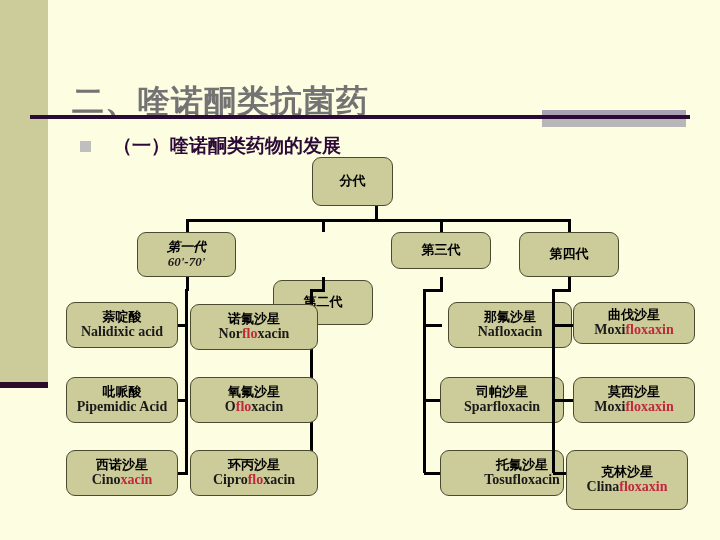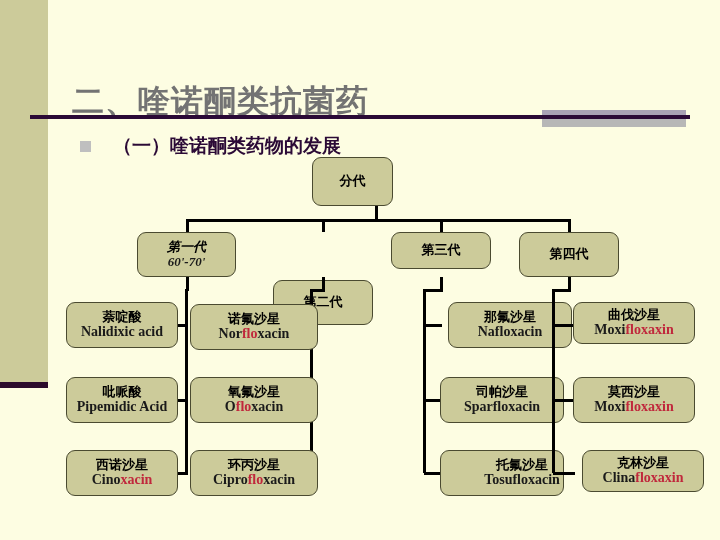--- a/index.html
+++ b/index.html
@@ -197,19 +197,19 @@
       <div class="node drug" style="left:573px;top:302px;width:122px;height:42px;">
         <div class="cn">曲伐沙星</div>
         <div class="en"><span>Moxi</span><span class="hl">floxaxin</span></div>
       </div>
       <div class="line" style="left:553px;top:399px;width:22px;height:3px;"></div>
       <div class="node drug" style="left:573px;top:377px;width:122px;height:46px;">
         <div class="cn">莫西沙星</div>
         <div class="en"><span>Moxi</span><span class="hl">floxaxin</span></div>
       </div>
       <div class="line" style="left:553px;top:472px;width:22px;height:3px;"></div>
-      <div class="node drug" style="left:582px;top:450px;width:122px;height:42px;">
+      <div class="node drug" style="left:566px;top:450px;width:122px;height:60px;">
         <div class="cn">克林沙星</div>
         <div class="en"><span>Clina</span><span class="hl">floxaxin</span></div>
       </div>
     </div>
 
 </div>
 
 </body></html>

